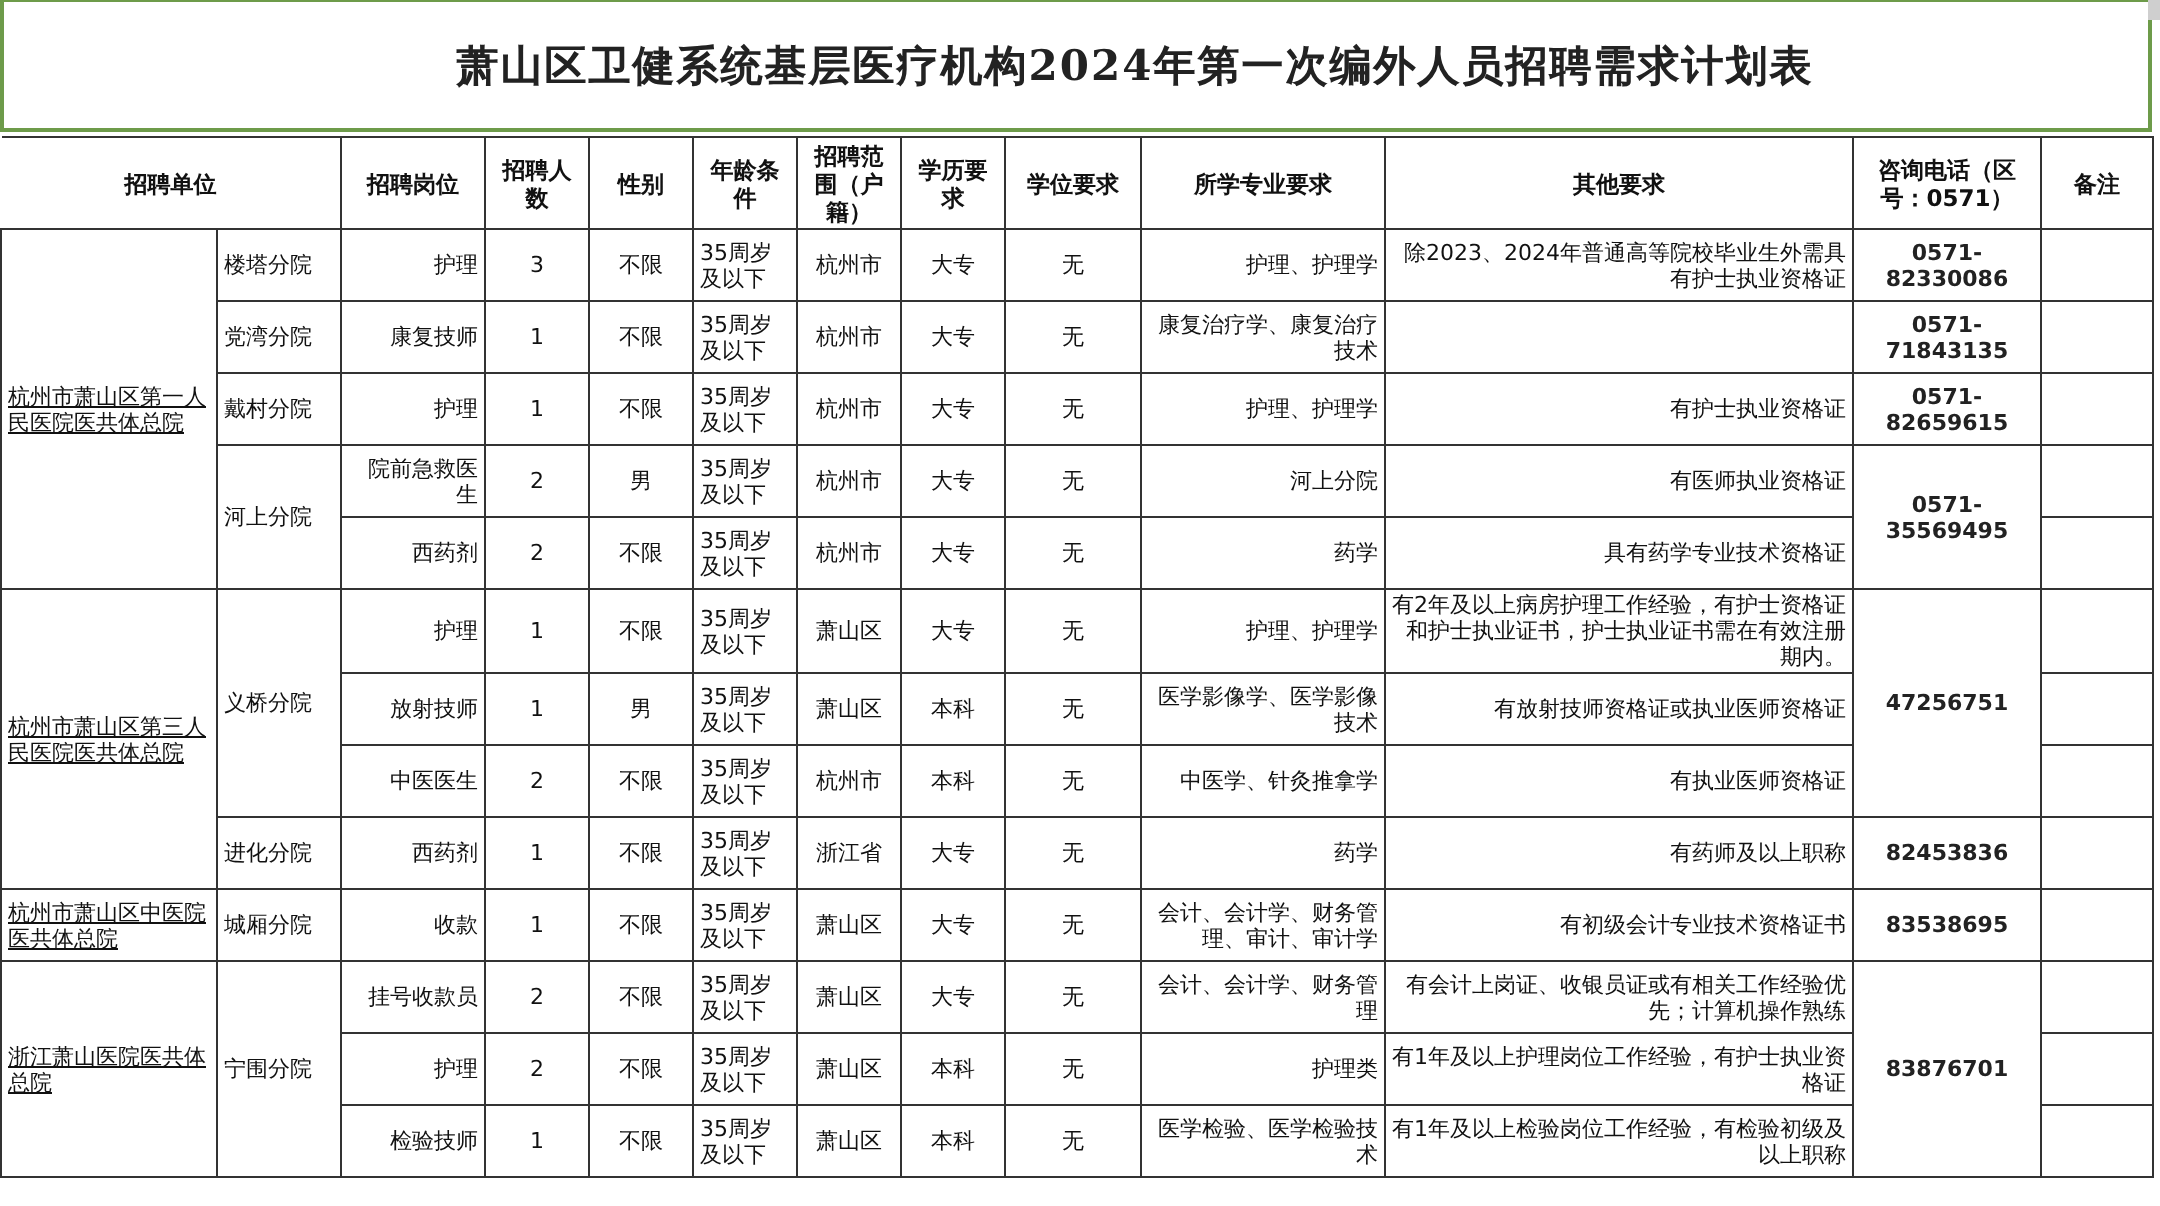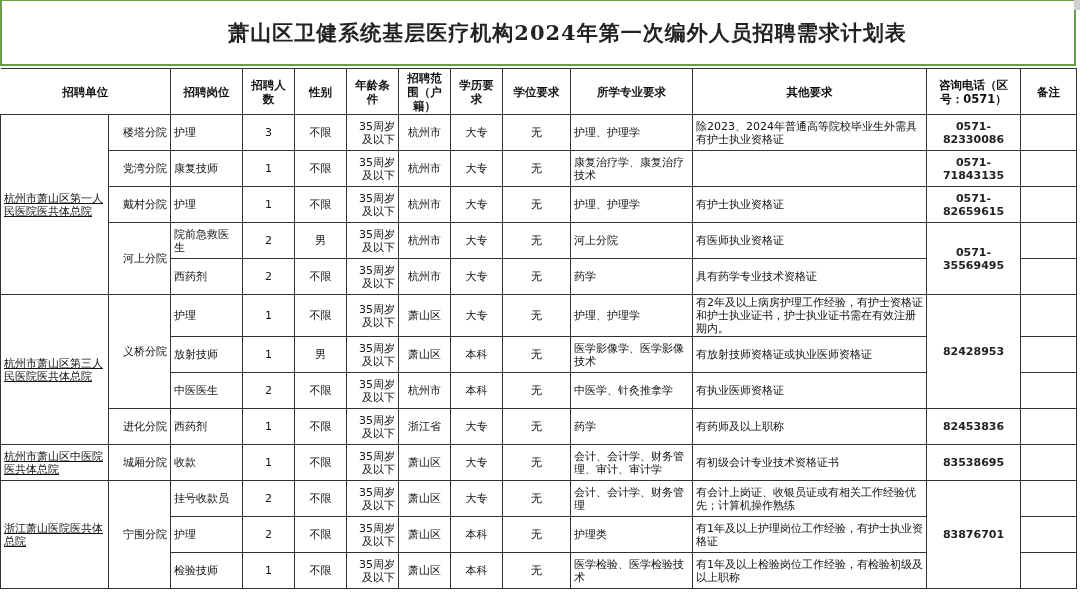--- a/index.html
+++ b/index.html
@@ -10,24 +10,24 @@
                display:flex; align-items:center; justify-content:center; background:#fff; }
   .title-box .title { font-family:"DejaVu Serif","Liberation Serif",serif; font-size:21px;
                font-weight:bold; letter-spacing:1px; color:#222; margin-left:59px; }
   .edge-tab { position:absolute; right:0; top:0; width:6px; height:10px; background:#cfcfcf; }
   table.grid { position:absolute; left:0; top:68px; border-collapse:collapse; table-layout:fixed; width:1076px; }
   table.grid td, table.grid th { border:1px solid #333; padding:0 3px; font-size:11px; line-height:13px;
                vertical-align:middle; overflow:hidden; }
   table.grid th { font-weight:bold; font-size:11.5px; text-align:center; height:45px; line-height:14px; }
   table.grid th.unit-hdr { border-left:none; }
   td.c { text-align:center; }
-  td.l { text-align:left;margin-left:36px; }
+  td.l { text-align:right;margin-left:36px; }
   td.unit { border-left:none; text-align:left; padding-left:4px; font-size:11px;text-decoration:underline; }
-  td.branch { text-align:right; }
-  td.age { text-align:right; font-size:10.5px; line-height:12px; padding:0 2px; }
+  td.branch { text-align:left; }
+  td.age { text-align:left; font-size:10.5px; line-height:12px; padding:0 2px; }
   td.phone { text-align:center; font-size:10px; color:#222;font-weight:bold; }
   tr.r { height:36px; }
   tr.r3 { height:42px; }
 </style>
 </head>
 <body>
 
 <div class="title-box">
   <span class="title">萧山区卫健系统基层医疗机构2024年第一次编外人员招聘需求计划表</span>
 </div>
@@ -146,21 +146,21 @@
       <td rowspan="3" class="branch">义桥分院</td>
       <td class="l">护理</td>
       <td class="c">1</td>
       <td class="c">不限</td>
       <td class="age">35周岁及以下</td>
       <td class="c">萧山区</td>
       <td class="c">大专</td>
       <td class="c">无</td>
       <td class="l">护理、护理学</td>
       <td class="l">有2年及以上病房护理工作经验，有护士资格证和护士执业证书，护士执业证书需在有效注册期内。</td>
-      <td rowspan="3" class="phone">82428953</td>
+      <td rowspan="3" class="phone">47256751</td>
       <td></td>
     </tr>
 
     <tr class="r">
       <td class="l">放射技师</td>
       <td class="c">1</td>
       <td class="c">男</td>
       <td class="age">35周岁及以下</td>
       <td class="c">萧山区</td>
       <td class="c">本科</td>

